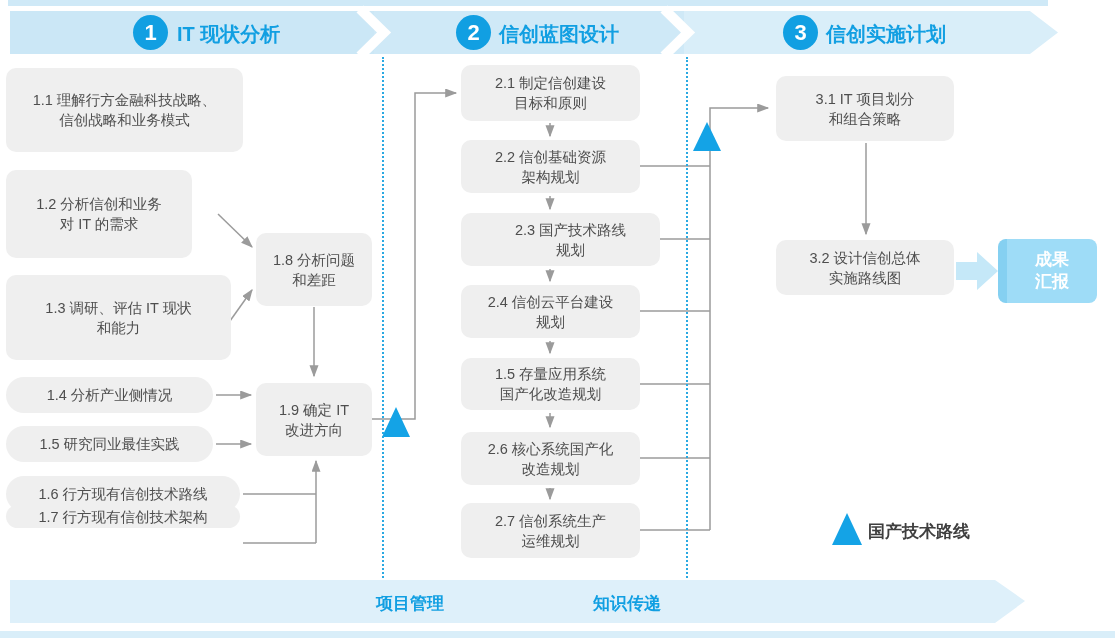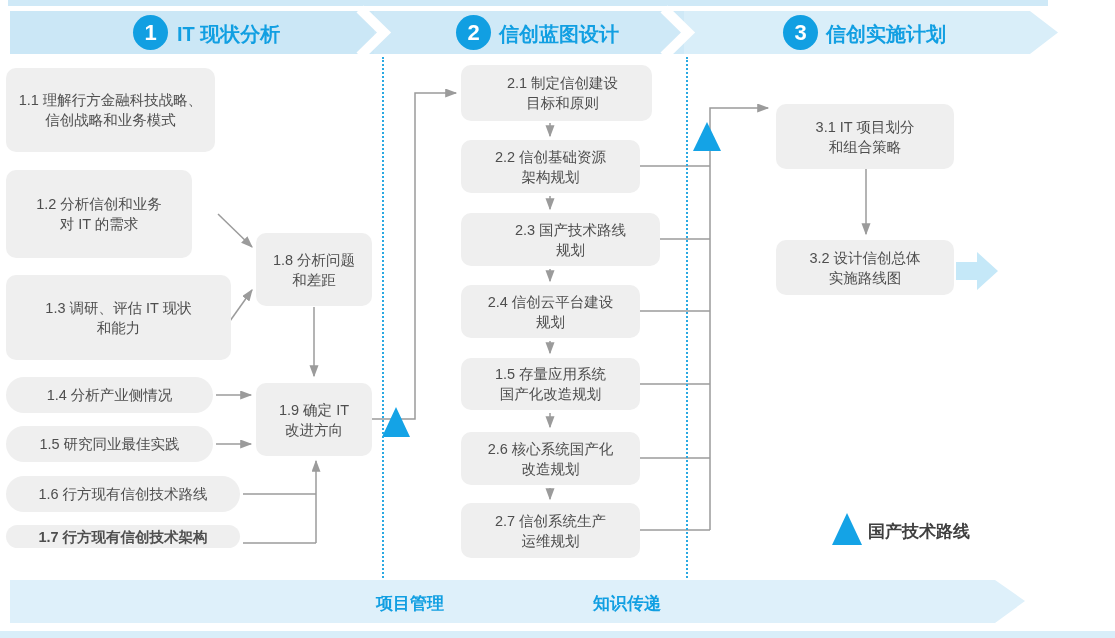--- a/index.html
+++ b/index.html
@@ -108,54 +108,54 @@
   <div class="phase-title" style="left:177px;">IT 现状分析</div>
   <div class="phase-circle" style="left:456px;">
       <span>2</span>
     </div>
   <div class="phase-title" style="left:499px;">信创蓝图设计</div>
   <div class="phase-circle" style="left:783px;">
       <span>3</span>
     </div>
   <div class="phase-title" style="left:826px;">信创实施计划</div>
 
-  <div class="node" style="left:6px;top:68px;width:209px;height:84px;">
+  <div class="node" style="left:6px;top:68px;width:237px;height:84px;">
     <span>1.1 理解行方金融科技战略、</span>
       <span>信创战略和业务模式</span>
   </div>
   <div class="node" style="left:6px;top:170px;width:186px;height:88px;">
     <span>1.2 分析信创和业务</span>
       <span>对 IT 的需求</span>
   </div>
   <div class="node" style="left:6px;top:275px;width:225px;height:85px;">
     <span>1.3 调研、评估 IT 现状</span>
       <span>和能力</span>
   </div>
   <div class="node pill" style="left:6px;top:377px;width:207px;height:36px;">
     <span>1.4 分析产业侧情况</span>
   </div>
   <div class="node pill" style="left:6px;top:426px;width:207px;height:36px;">
     <span>1.5 研究同业最佳实践</span>
   </div>
   <div class="node pill" style="left:6px;top:476px;width:234px;height:36px;">
     <span>1.6 行方现有信创技术路线</span>
   </div>
-  <div class="node pill" style="left:6px;top:525px;width:234px;height:23px;font-weight:bold;">
+  <div class="node pill" style="left:6px;top:505px;width:234px;height:23px;">
     <span>1.7 行方现有信创技术架构</span>
   </div>
   <div class="node" style="left:256px;top:233px;width:116px;height:73px;">
     <span>1.8 分析问题</span>
       <span>和差距</span>
   </div>
   <div class="node" style="left:256px;top:383px;width:116px;height:73px;">
     <span>1.9 确定 IT</span>
       <span>改进方向</span>
   </div>
 
-  <div class="node" style="left:461px;top:65px;width:179px;height:56px;padding-left:12px;">
+  <div class="node" style="left:461px;top:65px;width:179px;height:56px;">
     <span>2.1 制定信创建设</span>
       <span>目标和原则</span>
   </div>
   <div class="node" style="left:461px;top:140px;width:179px;height:53px;">
     <span>2.2 信创基础资源</span>
       <span>架构规划</span>
   </div>
   <div class="node" style="left:461px;top:213px;width:179px;height:53px;padding-left:20px;">
     <span>2.3 国产技术路线</span>
       <span>规划</span>
@@ -170,28 +170,32 @@
   </div>
   <div class="node" style="left:461px;top:432px;width:179px;height:53px;">
     <span>2.6 核心系统国产化</span>
       <span>改造规划</span>
   </div>
   <div class="node" style="left:461px;top:503px;width:179px;height:55px;">
     <span>2.7 信创系统生产</span>
       <span>运维规划</span>
   </div>
 
-  <div class="node" style="left:776px;top:76px;width:178px;height:65px;margin-top:28px;">
+  <div class="node" style="left:776px;top:76px;width:178px;height:65px;">
     <span>3.1 IT 项目划分</span>
       <span>和组合策略</span>
   </div>
   <div class="node" style="left:776px;top:240px;width:178px;height:55px;">
     <span>3.2 设计信创总体</span>
       <span>实施路线图</span>
   </div>
 
+  <div class="output-box">
+    <span>成果</span>
+    <span>汇报</span>
+  </div>
 
   <div class="legend-label">国产技术路线</div>
 
   <div class="bottom-label" style="left:376px;">项目管理</div>
   <div class="bottom-label" style="left:593px;">知识传递</div>
 
 </div>
 
 </body></html>

